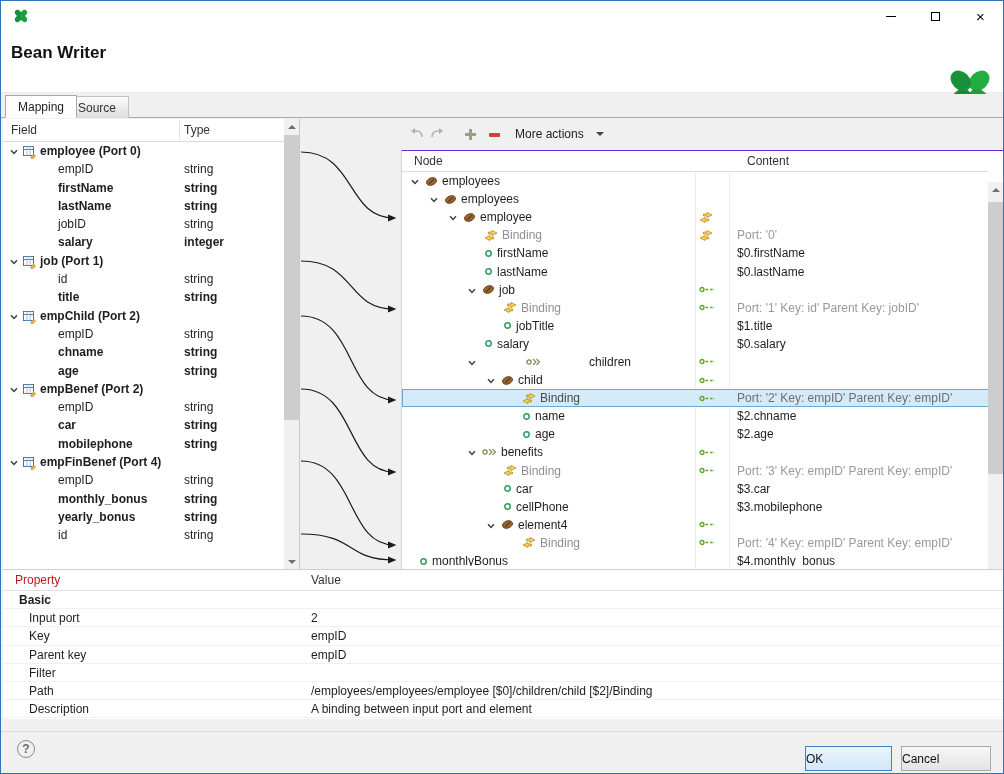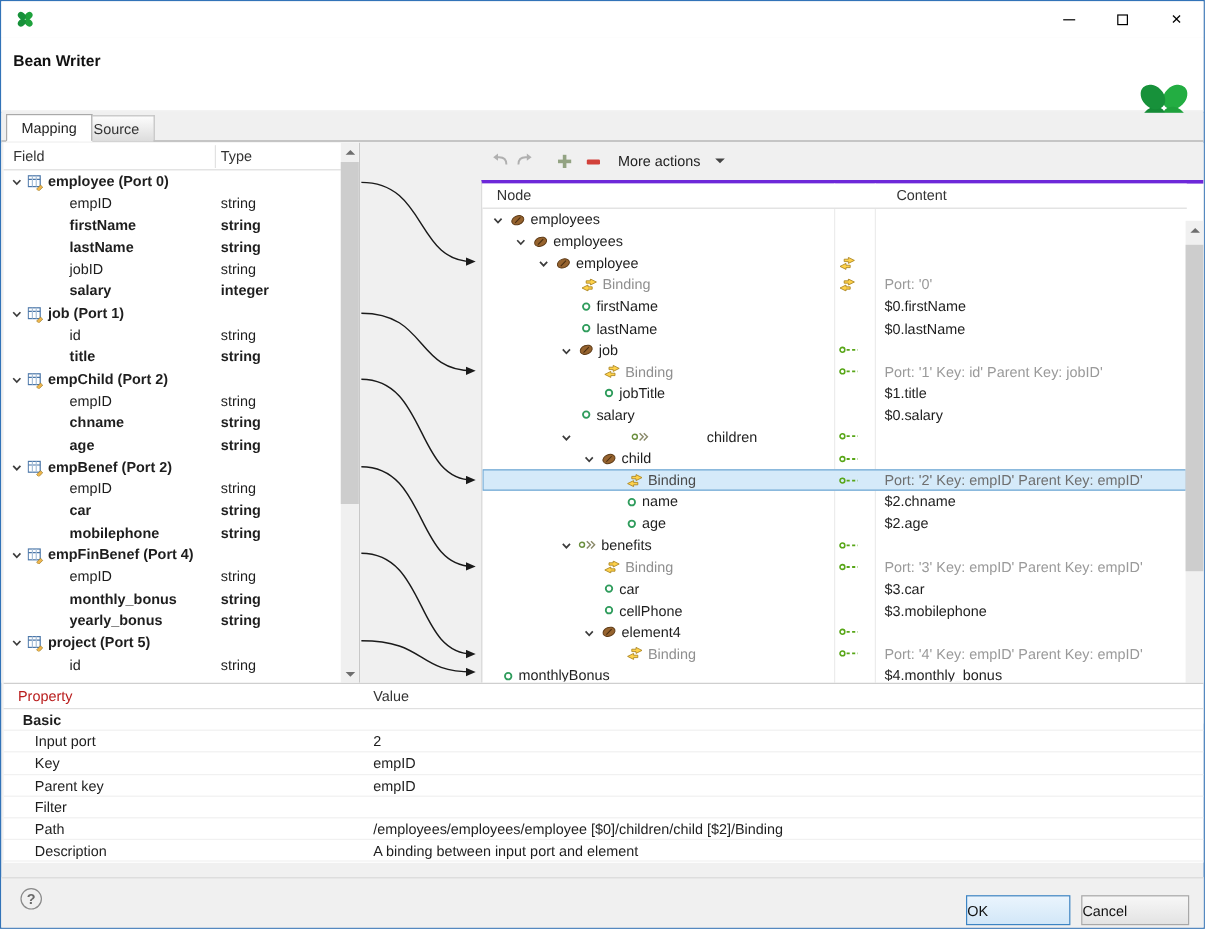--- a/index.html
+++ b/index.html
@@ -10,21 +10,21 @@
   .titlebar{position:absolute;left:0;top:0;width:100%;height:30px;background:#fff}
   .app-icon{position:absolute;left:12px;top:7px;width:16px;height:16px}
   .win-controls{position:absolute;right:0;top:0;height:30px;display:flex}
   .win-btn{width:45px;height:30px;display:flex;align-items:center;justify-content:center;cursor:default}
   .glyph-min{width:10px;height:1px;background:#000}
   .glyph-max{width:9px;height:9px;border:1px solid #000}
   .glyph-close{font-size:15px;line-height:1;color:#000}
 
   
   .header{position:absolute;left:0;top:30px;width:100%;height:62px;background:#fff;border-bottom:1px solid #ececec}
-  .dialog-title{position:absolute;left:10px;top:12px;font-weight:bold;font-size:13px;color:#111}
+  .dialog-title{position:absolute;left:10px;top:12px;font-weight:bold;font-size:17px;color:#111}
   .logo{position:absolute;left:944px;top:34px}
 
   
   .tabstrip{position:absolute;left:0;top:93px;width:100%;height:24px;background:#f0f0f0;border-bottom:1px solid #a9a9a9}
   .tab{position:absolute;height:23px;padding:0 12px;display:flex;align-items:center;font-size:12px;white-space:nowrap}
   .tab.active{left:4px;top:1px;height:23px;background:#fff;border:1px solid #a9a9a9;border-bottom:1px solid #fff;z-index:2}
   .tab.inactive{left:64px;top:2px;height:22px;background:linear-gradient(#fcfcfc,#dcdcdc);border:1px solid #c2c2c2;border-bottom:none;color:#333}
 
   
   .mapping{position:absolute;left:0;top:118px;width:1004px;height:450px;background:#f0f0f0}
@@ -60,21 +60,21 @@
   .toolbar{position:absolute;left:0;top:0;width:100%;height:31px}
   .tb-undo{position:absolute;left:8px;top:8px}
   .tb-redo{position:absolute;left:28px;top:8px}
   .tb-plus{position:absolute;left:64px;top:10px;width:11px;height:11px}
   .tb-plus::before{content:"";position:absolute;left:4px;top:0;width:3px;height:11px;background:#93a383}
   .tb-plus::after{content:"";position:absolute;left:0;top:4px;width:11px;height:3px;background:#93a383}
   .tb-minus{position:absolute;left:88px;top:14px;width:11px;height:4px;background:#d2413a;border-radius:1px}
   .tb-more{position:absolute;left:114px;top:8px;color:#222;white-space:nowrap}
   .tb-caret{position:absolute;left:195px;top:13px;width:0;height:0;border-left:4px solid transparent;border-right:4px solid transparent;border-top:4px solid #444}
 
-  .tree-table{position:absolute;left:0;top:31px;width:602px;height:419px;background:#fff;border-top:3px solid #6d28d9;border-left:1px solid #d4d4d4}
+  .tree-table{position:absolute;left:0;top:31px;width:602px;height:419px;background:#fff;border-top:1px solid #6d28d9;border-left:1px solid #d4d4d4}
   .tp-header{position:absolute;left:0;top:0;width:587px;height:21px;background:#fff;border-bottom:1px solid #dcdcdc}
   .h-node{position:absolute;left:12px;top:3px;color:#333}
   .h-content{position:absolute;left:345px;top:3px;color:#333}
   .colline{position:absolute;top:0;width:1px;height:419px;background:#ececec}
   .colline.c1{left:293px}.colline.c2{left:327px}
   #tree-rows{position:absolute;left:0;top:21px;width:587px;height:394px;overflow:hidden}
   .trow{position:relative;height:18.1px}
   .trow .ncell{position:absolute;left:0;top:0;height:100%;width:293px;display:flex;align-items:center;overflow:hidden}
   .ncell .chev{flex:0 0 15px;height:10px}
   .ncell .ph{flex:0 0 17px}
@@ -285,33 +285,20 @@
             <span class="ftype">string</span>
           </div>
           <div class="frow field">
             <span class="fname bold">monthly_bonus</span>
             <span class="ftype bold">string</span>
           </div>
           <div class="frow field">
             <span class="fname bold">yearly_bonus</span>
             <span class="ftype bold">string</span>
           </div>
-          <div class="frow group">
-            <span class="chev"><svg width="10" height="10" viewBox="0 0 10 10">
-                <path d="M2 3.2 L5 6.4 L8 3.2" fill="none" stroke="#3c3c3c" stroke-width="1.4"></path>
-              </svg></span>
-            <span class="gicon"><svg width="14" height="14" viewBox="0 0 14 14">
-                <rect x="0.5" y="1.5" width="10" height="9" fill="#ffffff" stroke="#4a76a8"></rect>
-                <line x1="0.5" y1="4.5" x2="10.5" y2="4.5" stroke="#4a76a8"></line>
-                <line x1="4" y1="1.5" x2="4" y2="10.5" stroke="#a9c0d8"></line>
-                <line x1="7.2" y1="1.5" x2="7.2" y2="10.5" stroke="#a9c0d8"></line>
-                <path d="M7.5 12.5 L10.8 9.2 L12.6 11 L9.3 14.3 Z" fill="#f0b64c" stroke="#8a6d1c" stroke-width="0.5"></path>
-              </svg></span>
-            <span class="fname bold">project (Port 5)</span>
-          </div>
           <div class="frow field">
             <span class="fname">id</span>
             <span class="ftype">string</span>
           </div>
         </div>
       <div class="sb sb-left">
         <div class="sb-btn sb-top">
             <div class="tri-up"></div>
           </div>
         <div class="sb-thumb" style="top:16px;height:285px"></div>

